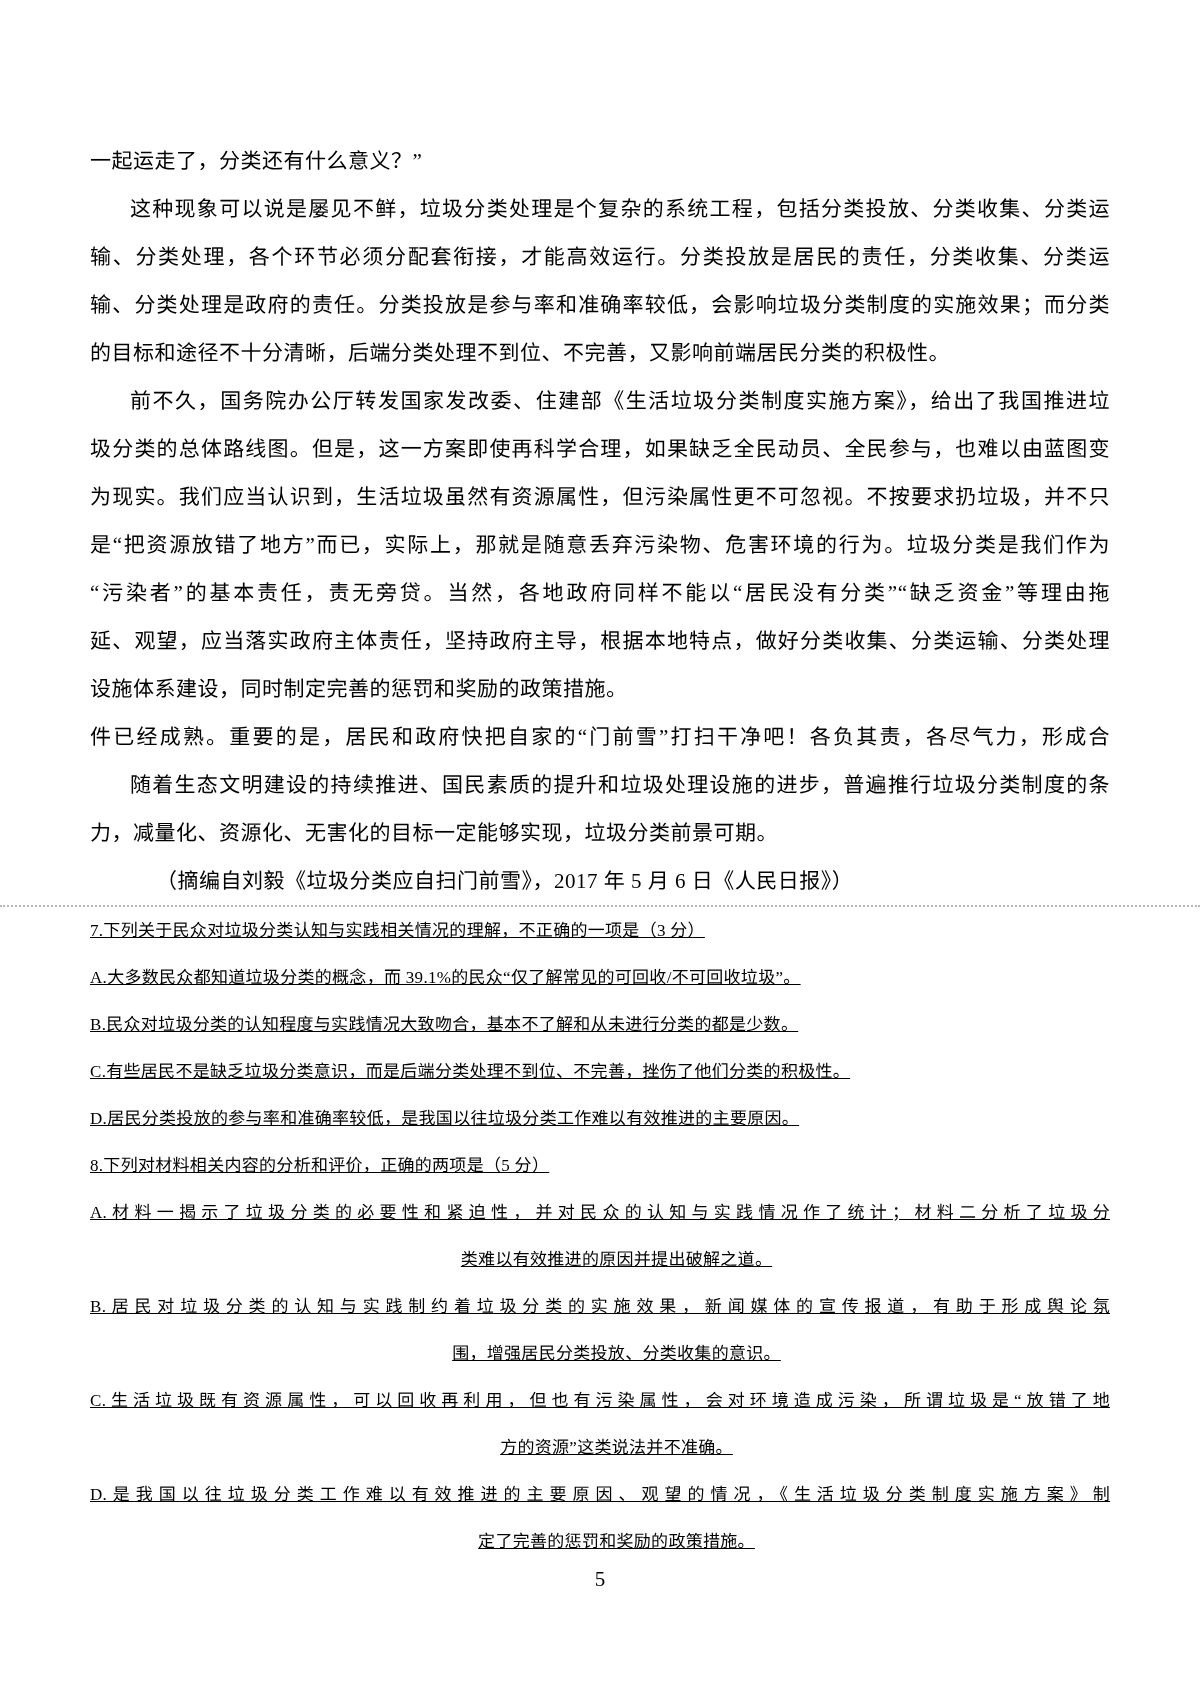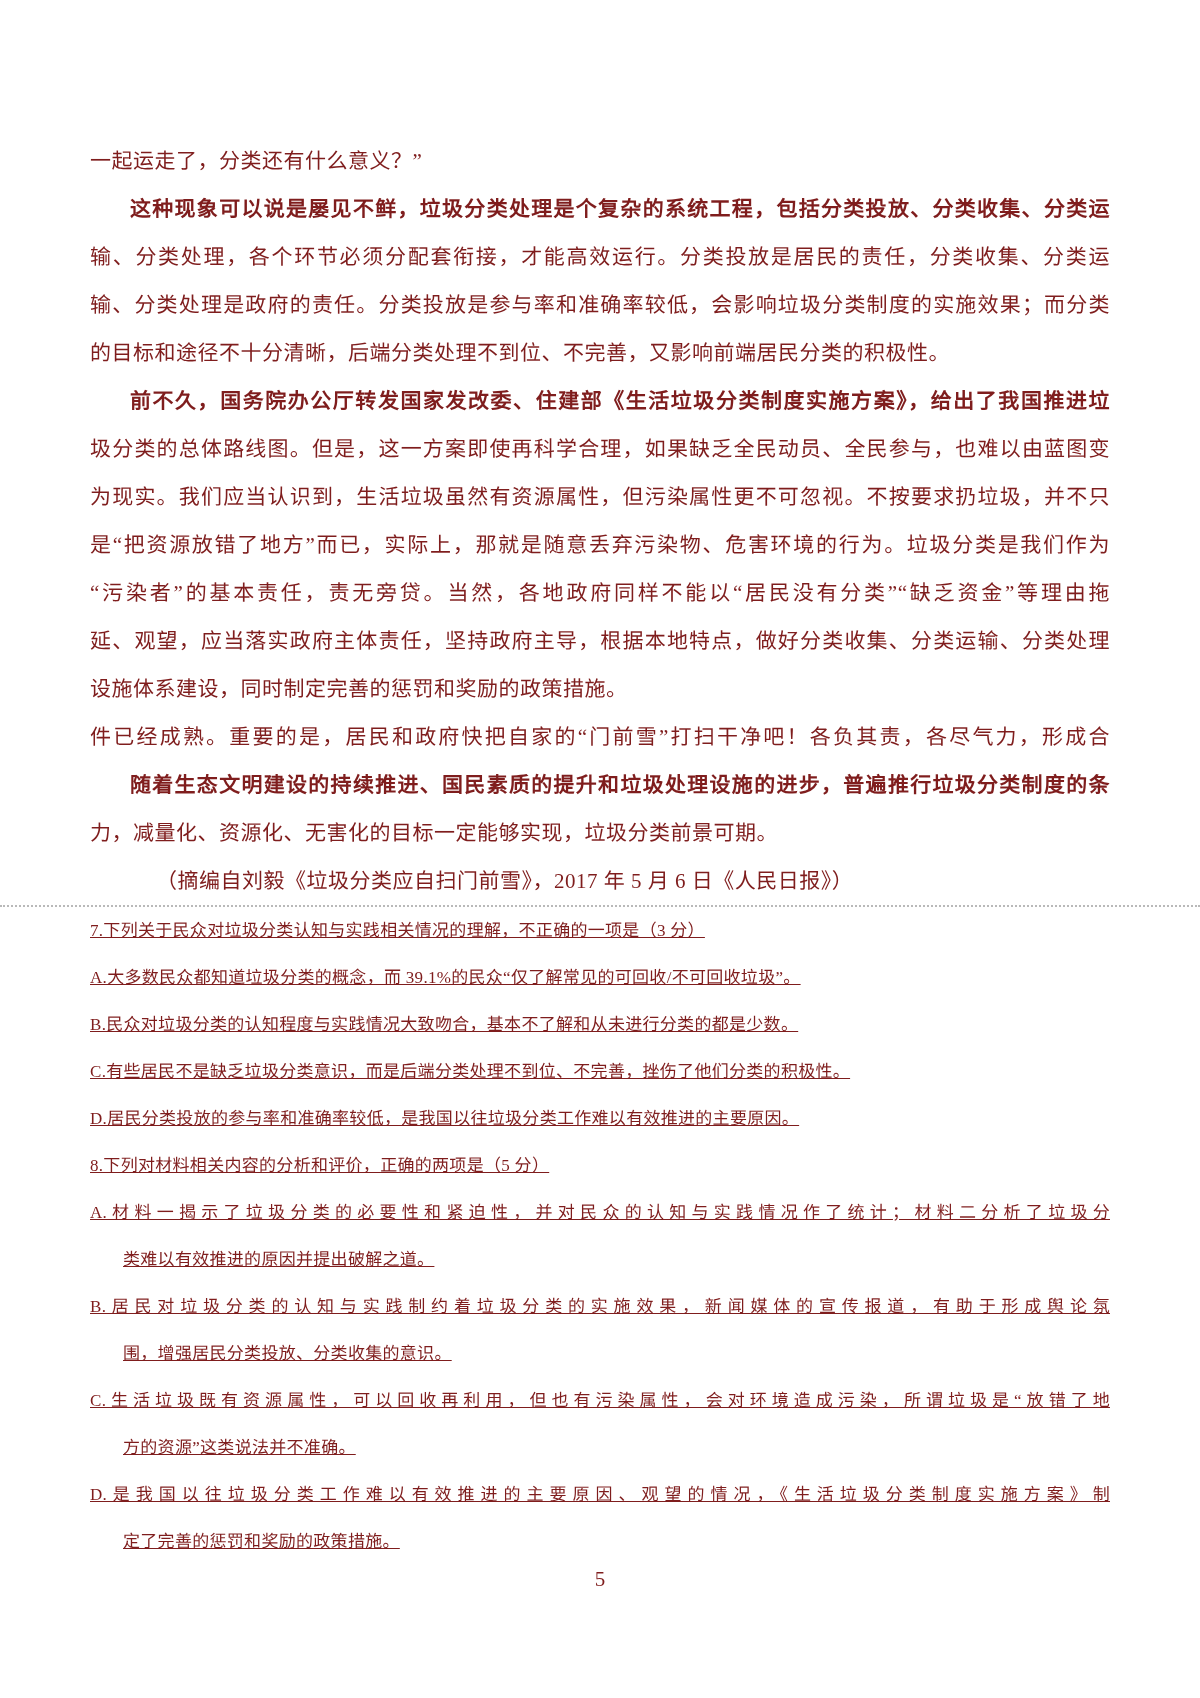--- a/index.html
+++ b/index.html
@@ -1,21 +1,21 @@
 <!DOCTYPE html>
 <html lang="zh-CN"><head>
 <meta charset="utf-8">
 <style>
   html, body { margin: 0; padding: 0; background: #ffffff; }
   .page {
     position: relative;
     width: 1200px;
     height: 1698px;
     background: #ffffff;
-    color: #7f1d1d;
+    color: #000000;
     font-family: "Liberation Serif", "DejaVu Serif", serif;
     overflow: hidden;
   }
   
   .passage {
     position: absolute;
     left: 90px;
     top: 137px;
     width: 1020px;
   }
@@ -23,21 +23,21 @@
     height: 48px;
     line-height: 48px;
     font-size: 21px;
     letter-spacing: 0.5px;
     text-align: left;
   }
   .ln.full {
     text-align: justify;
     text-align-last: justify;
   }
-  .ln.ind  { text-indent: 40px; font-weight: bold; }
+  .ln.ind  { text-indent: 40px; }
   .ln.cite { text-indent: 66px; }
   
   .divider {
     position: absolute;
     left: 0;
     top: 905px;
     width: 1200px;
     border: 0;
     border-top: 2px dotted #b9b9b9;
     margin: 0;
@@ -54,21 +54,21 @@
     line-height: 47px;
     font-size: 17px;
     letter-spacing: 0.3px;
     text-align: left;
     text-decoration: underline;
   }
   .qln.full {
     text-align: justify;
     text-align-last: justify;
   }
-  .qln.hang { padding-left: 33px; }
+  .qln.hang { padding-left: 33px; text-align: center; }
   
   .page-number {
     position: absolute;
     left: 0;
     top: 1566px;
     width: 1200px;
     height: 26px;
     line-height: 26px;
     text-align: center;
     font-size: 21px;

